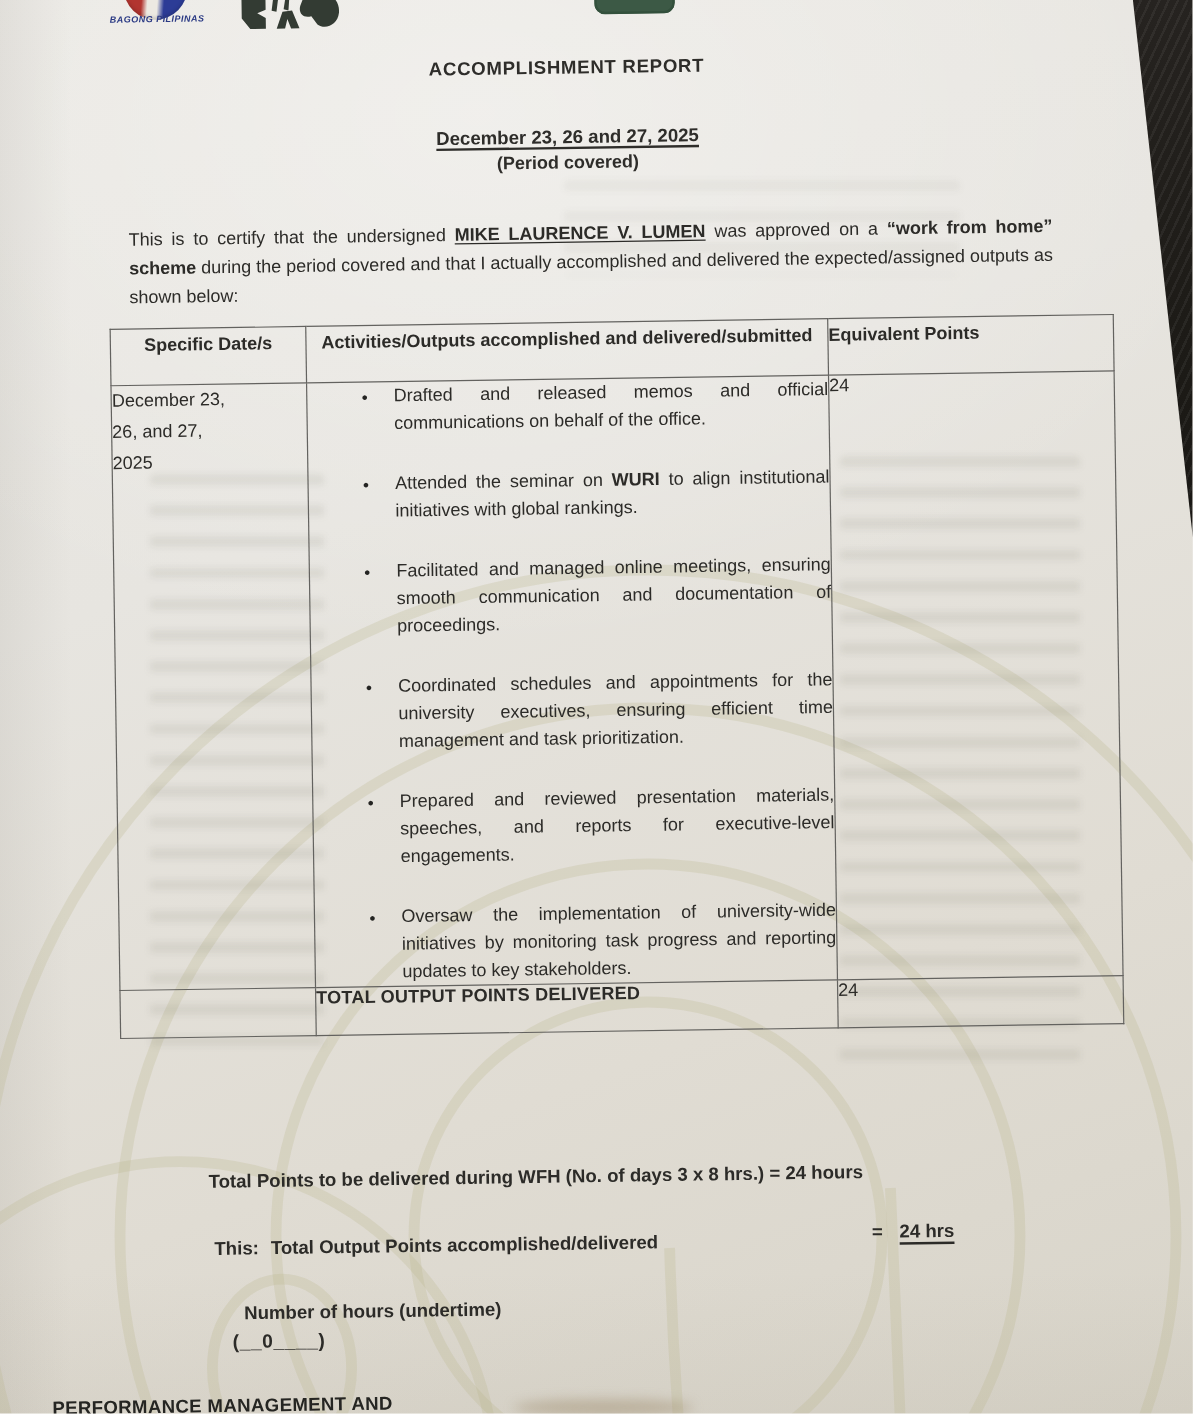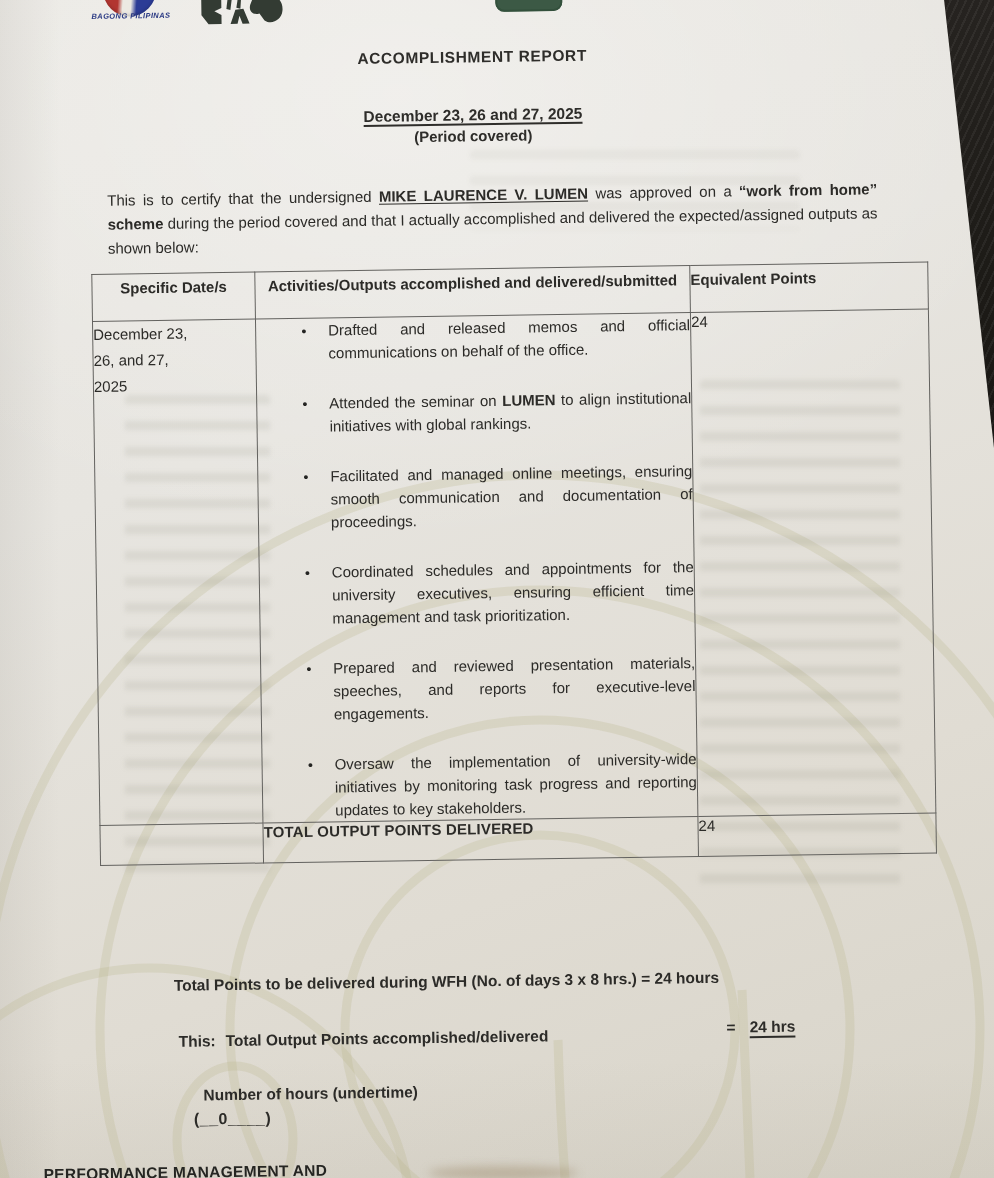--- a/index.html
+++ b/index.html
@@ -137,21 +137,21 @@
       <th class="c2">Activities/Outputs accomplished and delivered/submitted</th>
       <th class="c3">Equivalent Points</th>
     </tr>
     <tr>
       <td class="date-cell">
         <span class="date-inner">December 23, 26, and 27, 2025</span>
       </td>
       <td class="act-cell">
         <ul class="acts">
           <li><span>Drafted and released memos and official communications on behalf of the office.</span><b></b><span></span></li>
-          <li><span>Attended the seminar on </span><b>LUMEN</b><span> to align institutional initiatives with global rankings.</span></li>
+          <li><span>Attended the seminar on </span><b>WURI</b><span> to align institutional initiatives with global rankings.</span></li>
           <li><span>Facilitated and managed online meetings, ensuring smooth communication and documentation of proceedings.</span><b></b><span></span></li>
           <li><span>Coordinated schedules and appointments for the university executives, ensuring efficient time management and task prioritization.</span><b></b><span></span></li>
           <li><span>Prepared and reviewed presentation materials, speeches, and reports for executive-level engagements.</span><b></b><span></span></li>
           <li><span>Oversaw the implementation of university-wide initiatives by monitoring task progress and reporting updates to key stakeholders.</span><b></b><span></span></li>
         </ul>
       </td>
       <td class="pts-cell">24</td>
     </tr>
     <tr class="total-row">
       <td></td>

